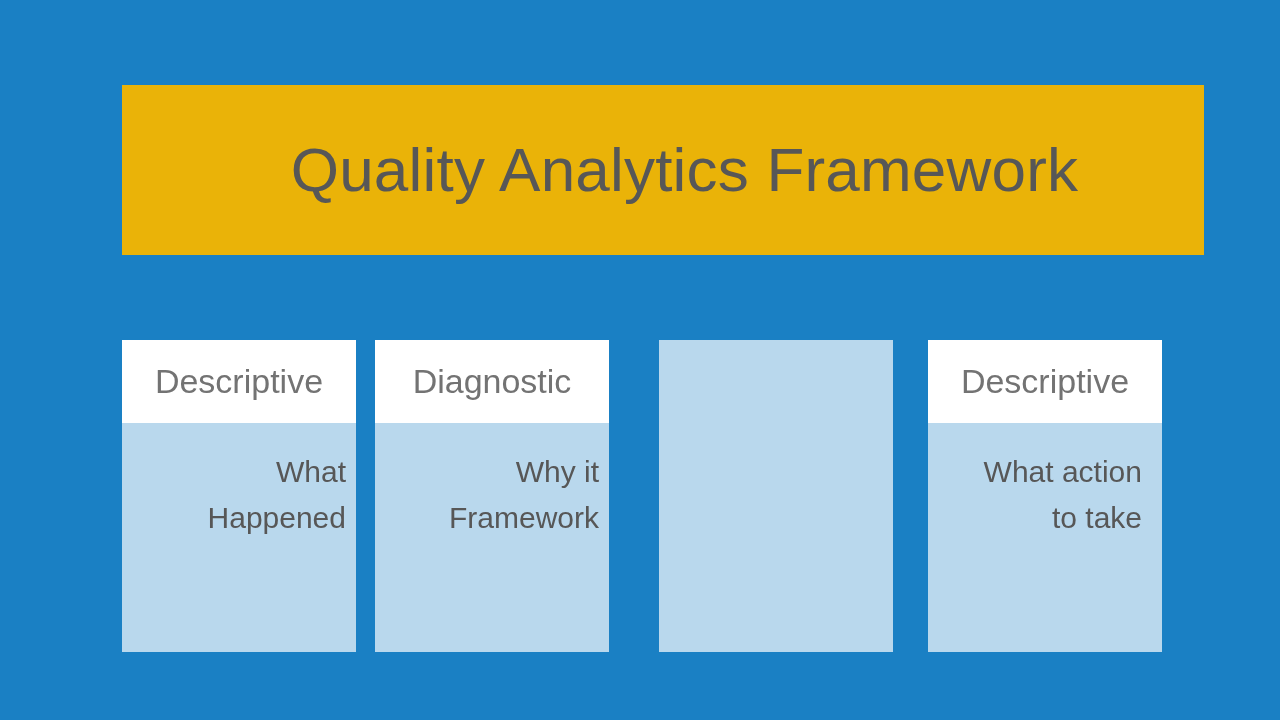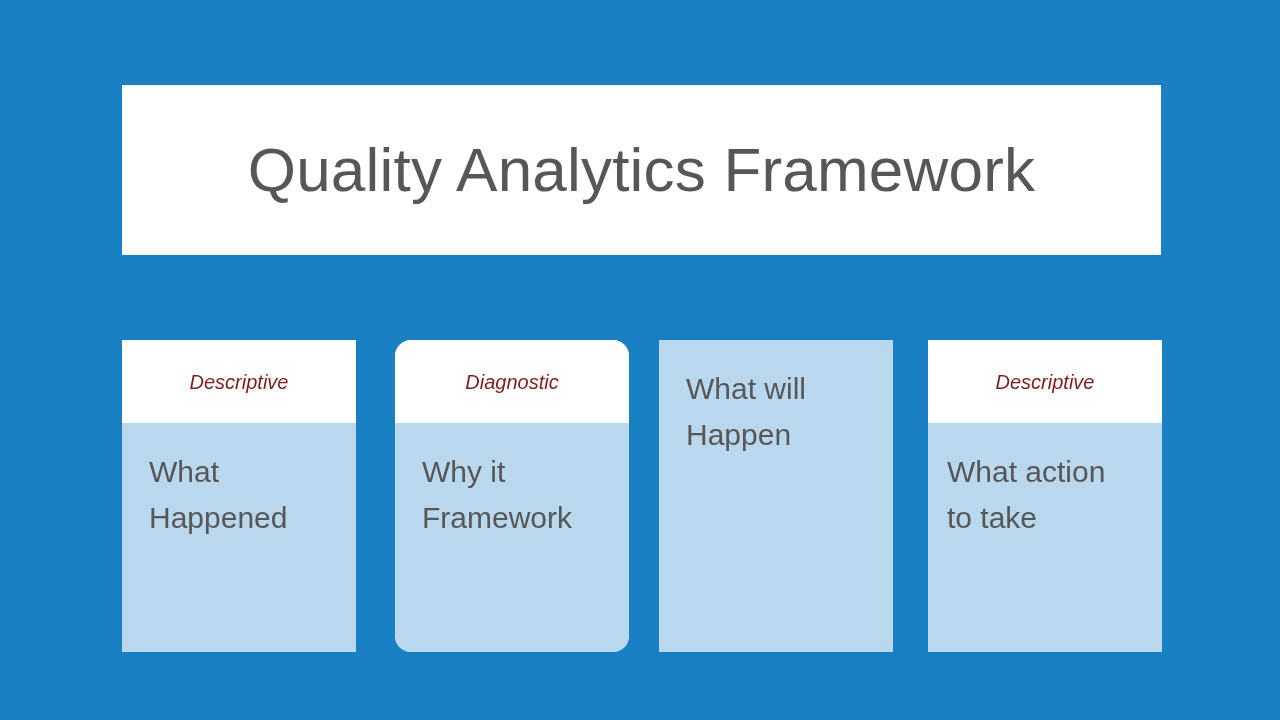--- a/index.html
+++ b/index.html
@@ -22,24 +22,25 @@
     background: #1a80c4;
   }
 
   
   #title-banner {
     position: absolute;
     left: 122px;
     top: 85px;
     width: 1039px;
     height: 170px;
-    background: #ffffff;
+    background: #eab308;
     display: flex;
     align-items: center;
     justify-content: center;
+    padding-left: 43px;
   }
 
   #title-text {
     font-family: "Liberation Sans", sans-serif;
     font-size: 62px;
     font-weight: 400;
     color: #575757;
     letter-spacing: 0.2px;
     line-height: 1.05;
     white-space: nowrap;
@@ -57,63 +58,62 @@
   .card {
     position: absolute;
     top: 0;
     width: 234px;
     height: 312px;
     background: #b9d8ed;
     overflow: hidden;
   }
 
   .card-1 { left: 0px;   }
-  .card-2 { left: 273px; border-radius: 16px; }
+  .card-2 { left: 253px; }
   .card-3 { left: 537px; }
   .card-4 { left: 806px; }
 
   .card-header {
     height: 83px;
     background: #ffffff;
     display: flex;
     align-items: center;
     justify-content: center;
     box-sizing: border-box;
     padding: 0 8px;
   }
 
   .card-header-text {
     font-family: "Liberation Sans", sans-serif;
-    font-size: 20px;
+    font-size: 34px;
     font-weight: 400;
-    color: #7f1d1d;
+    color: #737373;
     white-space: nowrap;
     line-height: 1.1;
-    font-style: italic;
   }
 
   .card-body {
     height: 229px;
     background: #b9d8ed;
     box-sizing: border-box;
     padding: 26px 10px 0 27px;
   }
 
   .card-4 .card-body {
     padding-left: 19px;
     padding-right: 20px;
   }
 
   .card-body-text {
     font-family: "Liberation Sans", sans-serif;
     font-size: 30px;
     font-weight: 400;
     color: #575757;
     line-height: 1.52;
-    text-align: left;
+    text-align: right;
     white-space: pre-line;
   }
 </style>
 </head>
 <body>
 
 <div id="slide">
 
   <div id="title-banner">
     <div id="title-text">Quality Analytics Framework</div>
@@ -135,24 +135,20 @@
       <div class="card-header">
         <span class="card-header-text">Diagnostic</span>
       </div>
       <div class="card-body">
         <div class="card-body-text">Why it
 Framework</div>
       </div>
     </div>
 
     <div class="card card-3">
-      <div class="card-body">
-        <div class="card-body-text">What will
-Happen</div>
-      </div>
     </div>
 
     <div class="card card-4">
       <div class="card-header">
         <span class="card-header-text">Descriptive</span>
       </div>
       <div class="card-body">
         <div class="card-body-text">What action
 to take</div>
       </div>

